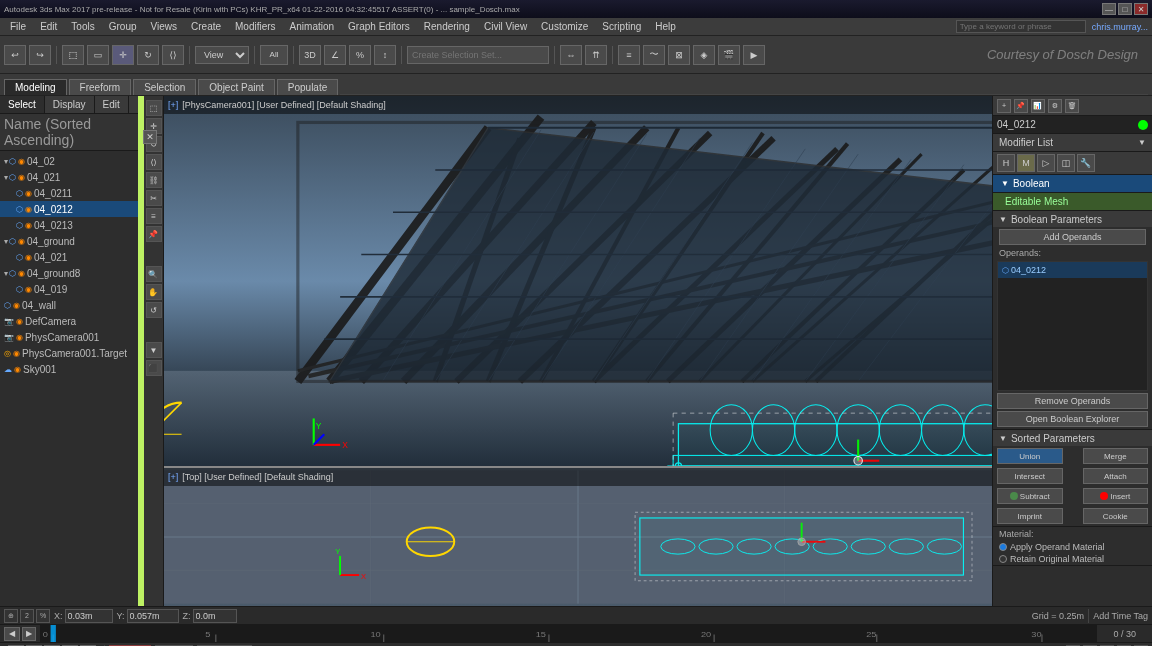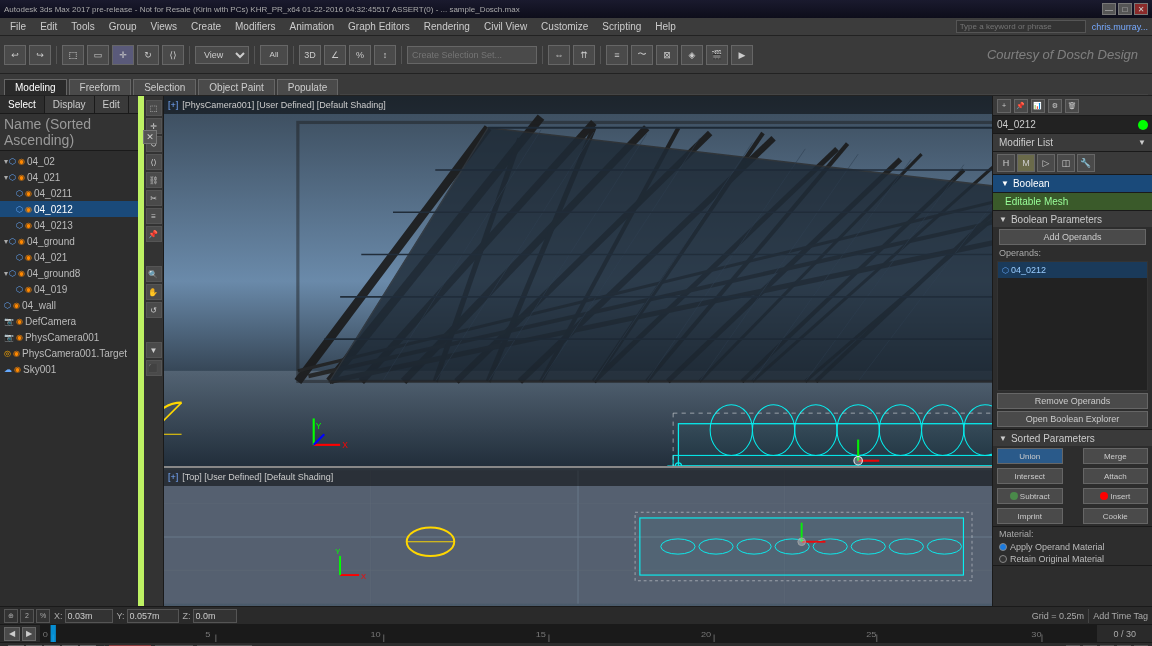--- a/index.html
+++ b/index.html
@@ -497,21 +497,21 @@
 
   <div class="tb-btn" style="width:28px;font-size:8px;">All</div>
   <div class="tb-sep"></div>
 
   <div class="tb-btn" title="3D Snap">3D</div>
   <div class="tb-btn" title="Angle Snap">∠</div>
   <div class="tb-btn" title="Percent Snap">%</div>
   <div class="tb-btn" title="Spinner Snap">↕</div>
   <div class="tb-sep"></div>
 
-  <input type="text" class="tb-dropdown" placeholder="Create Selection Set..." style="width: 130px;">
+  <input type="text" class="tb-dropdown" placeholder="Create Selection Set..." style="width: 142px;">
   <div class="tb-sep"></div>
 
   <div class="tb-btn" title="Mirror">⇔</div>
   <div class="tb-btn" title="Align">⇈</div>
   <div class="tb-sep"></div>
 
   <div class="tb-btn" title="Layer Manager">≡</div>
   <div class="tb-btn" title="Curve Editor">〜</div>
   <div class="tb-btn" title="Schematic View">⊠</div>
   <div class="tb-btn" title="Material Editor">◈</div>

